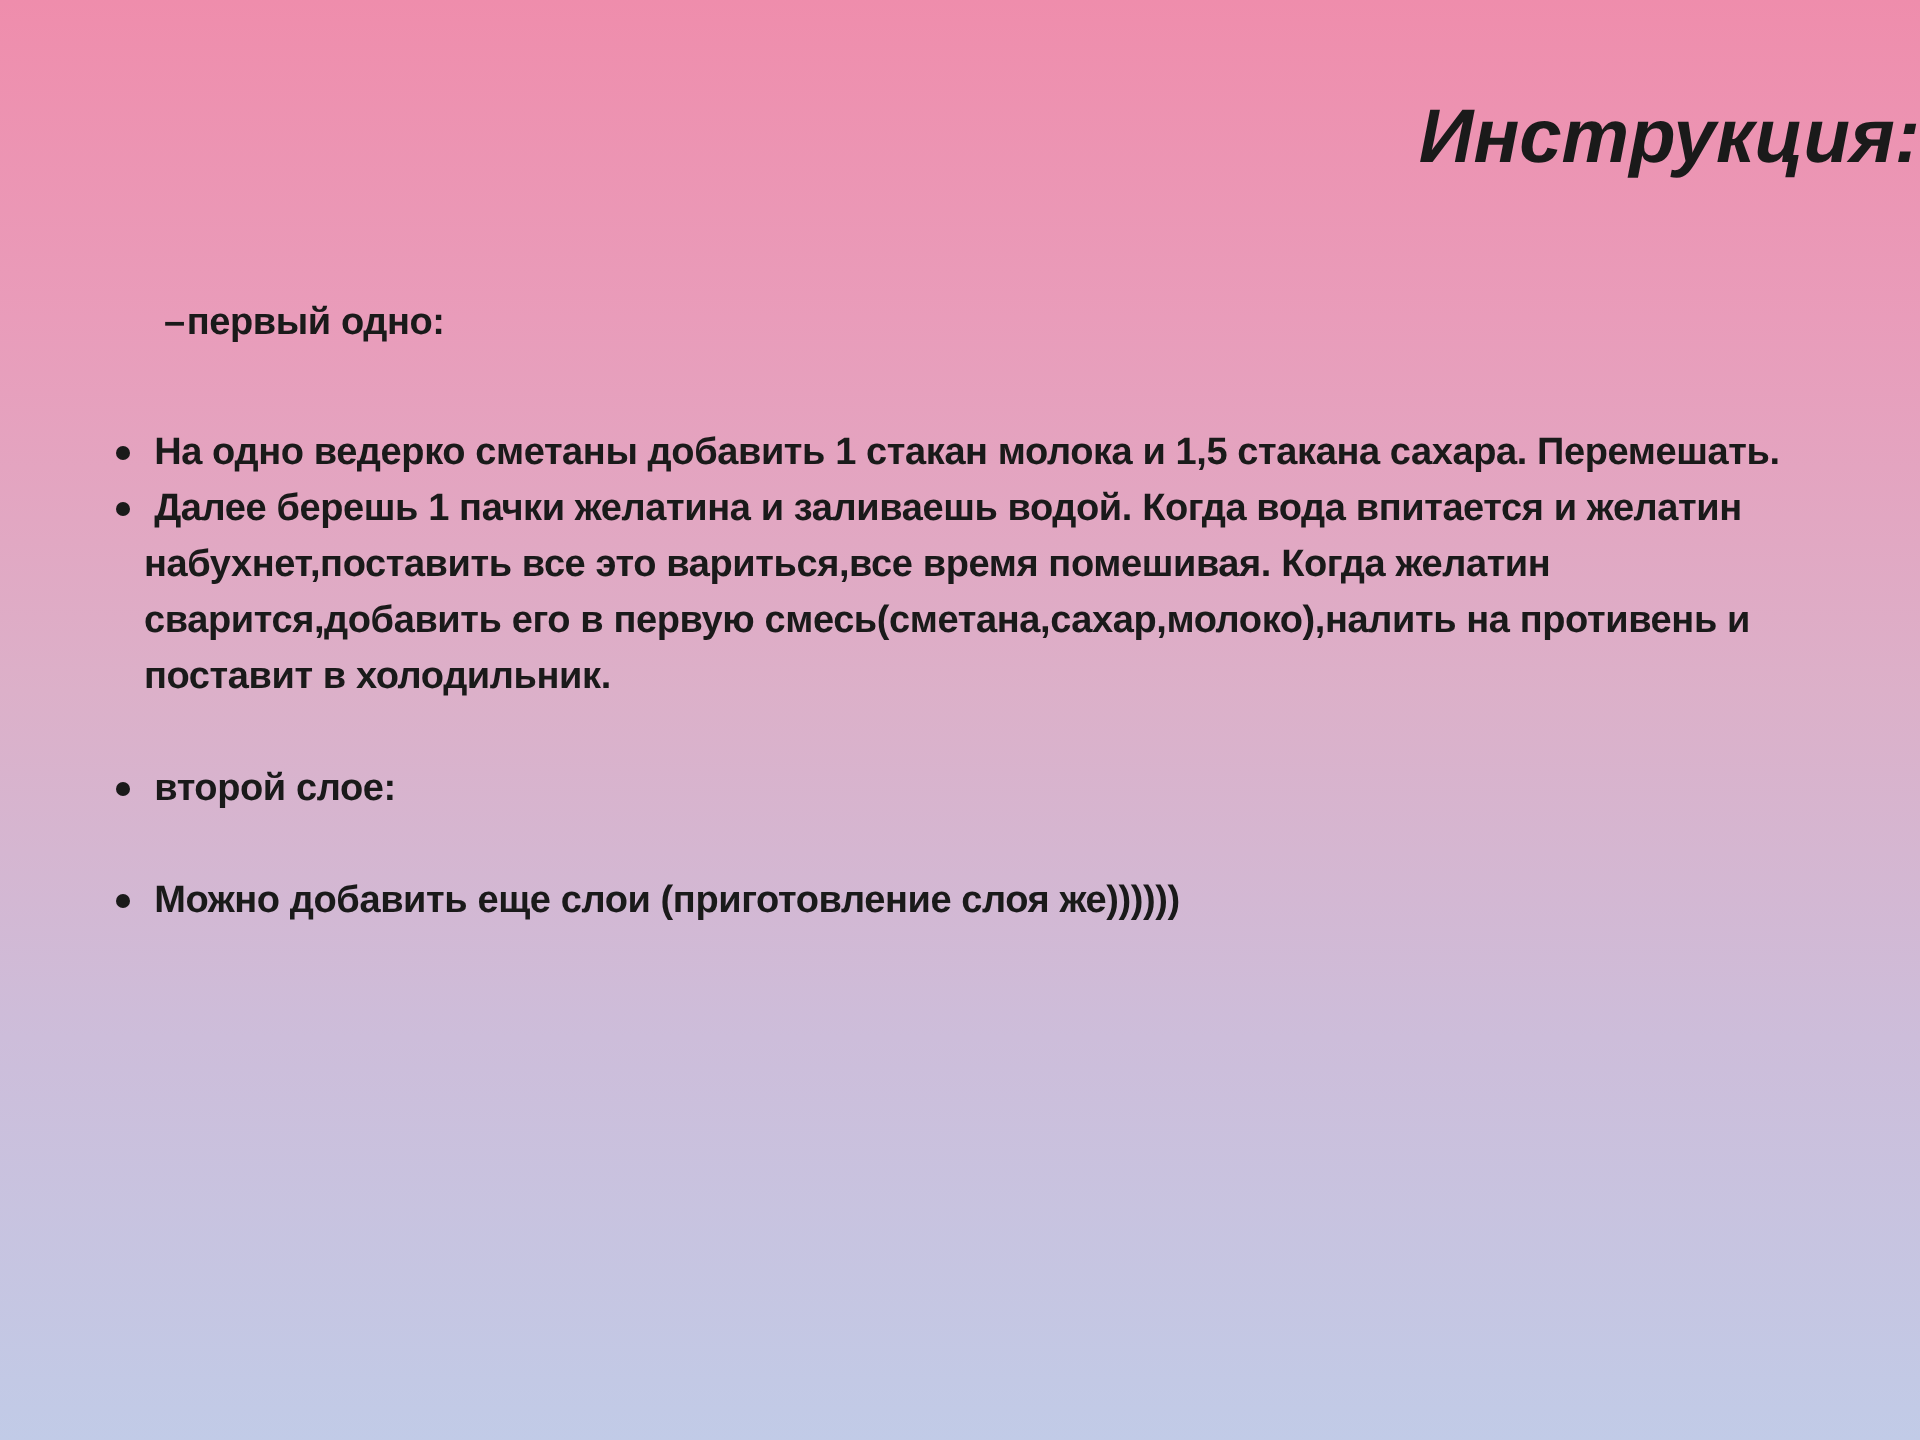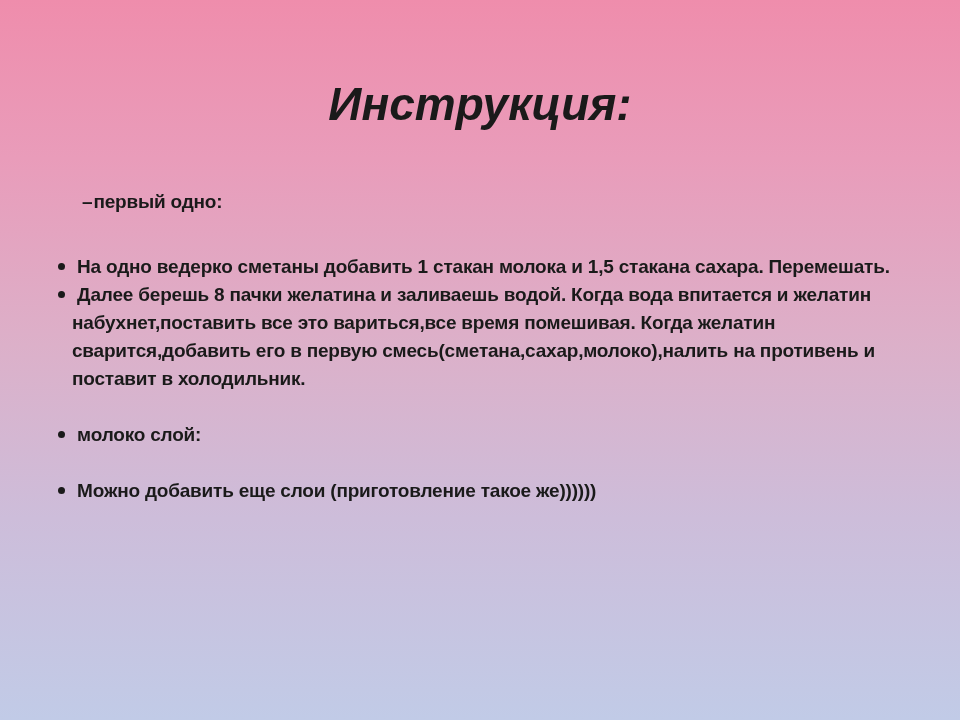--- a/index.html
+++ b/index.html
@@ -15,23 +15,23 @@
       var(--bg-top, #ef8dac) 0%,
       #e99cba 22%,
       #dcb0c9 48%,
       #cdbdda 72%,
       var(--bg-bottom, #c1cbe7) 100%);
     font-family: "Liberation Sans", "DejaVu Sans", sans-serif;
     color: var(--text-color, #1a1a1a);
   }
   .slide-title {
     margin: 0;
-    padding-top: 76px;
-    text-align: center;
-    font-size: 46px;
+    padding-top: 46px;
+    text-align: right;
+    font-size: 38px;
     line-height: 1.25;
     font-weight: bold;
     font-style: italic;
     letter-spacing: 0px;
   }
   .content {
     margin: 54px 52px 0 58px;
     font-size: 19px;
     font-weight: bold;
     line-height: 28px;
@@ -84,29 +84,29 @@
 
     <ul class="bullet-list">
 
       <li>
         <span class="bullet-dot"></span>
         <span class="bullet-text"> На одно ведерко сметаны добавить 1 стакан молока и 1,5 стакана сахара. Перемешать.</span>
       </li>
 
       <li>
         <span class="bullet-dot"></span>
-        <span class="bullet-text"> Далее берешь 8 пачки желатина и заливаешь водой. Когда вода впитается и желатин набухнет,поставить все это вариться,все время помешивая. Когда желатин сварится,добавить его в первую смесь(сметана,сахар,молоко),налить на противень и поставит в холодильник.</span>
+        <span class="bullet-text"> Далее берешь 1 пачки желатина и заливаешь водой. Когда вода впитается и желатин набухнет,поставить все это вариться,все время помешивая. Когда желатин сварится,добавить его в первую смесь(сметана,сахар,молоко),налить на противень и поставит в холодильник.</span>
       </li>
 
       <li class="spaced">
         <span class="bullet-dot"></span>
-        <span class="bullet-text"> молоко слой:</span>
+        <span class="bullet-text"> второй слое:</span>
       </li>
 
 
       <li class="spaced">
         <span class="bullet-dot"></span>
-        <span class="bullet-text"> Можно добавить еще слои (приготовление такое же))))))</span>
+        <span class="bullet-text"> Можно добавить еще слои (приготовление слоя же))))))</span>
       </li>
 
     </ul>
   </div>
 </div>
 
 </body></html>

